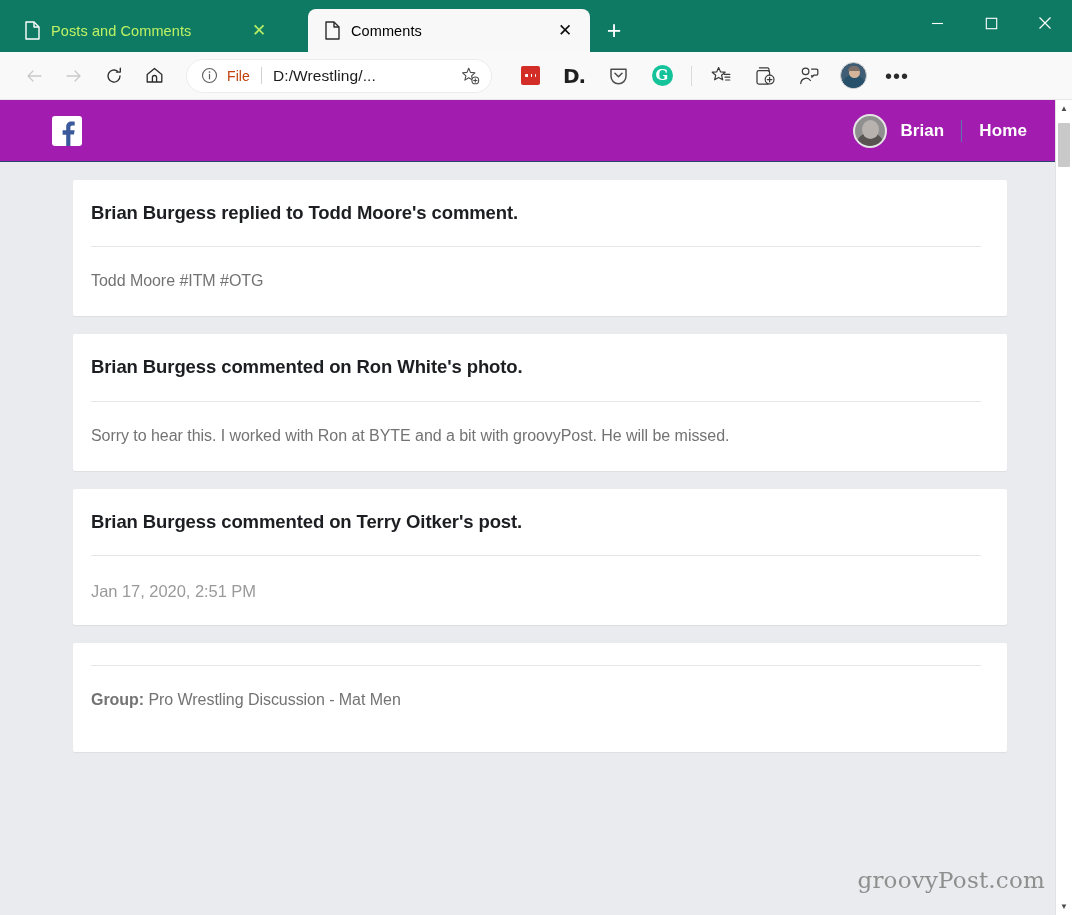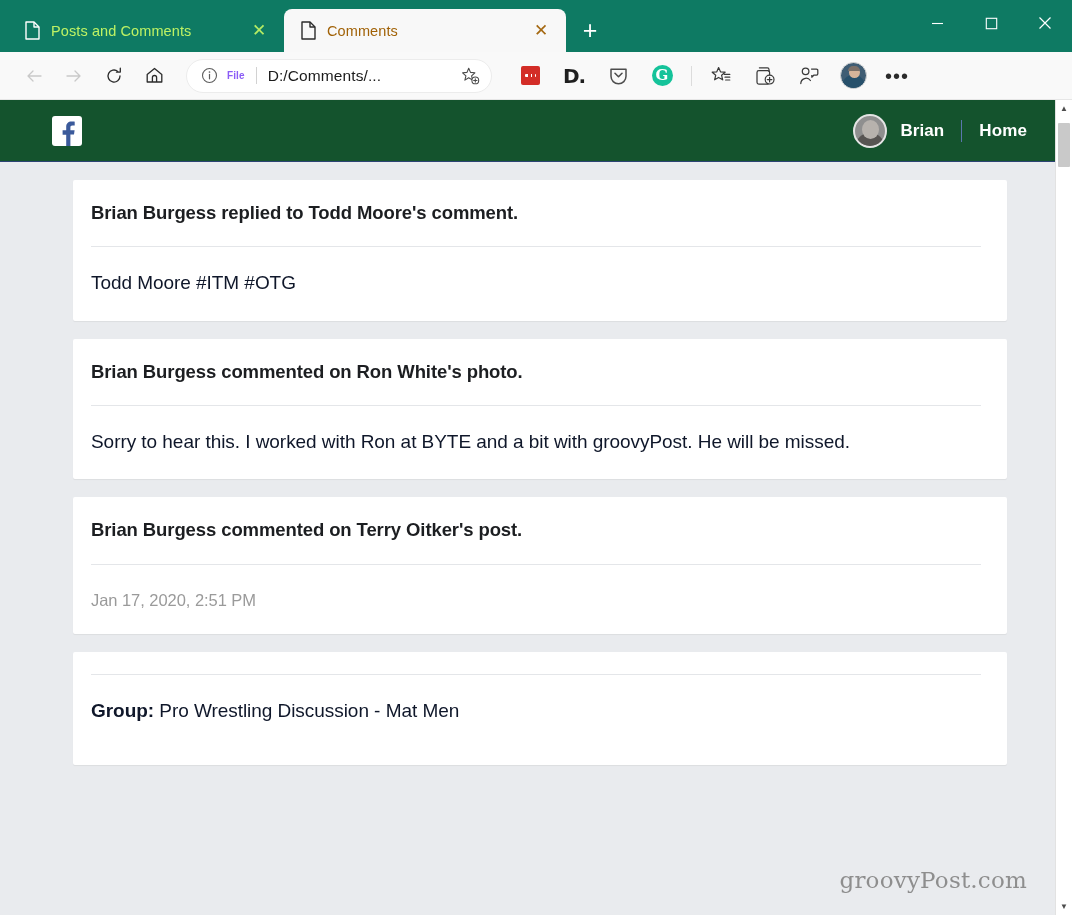--- a/index.html
+++ b/index.html
@@ -17,21 +17,21 @@
     position: relative; flex: 0 0 52px;
   }
   .tabstrip { display: flex; align-items: flex-end; height: 52px; padding-left: 8px; }
 
   .tab {
     height: 43px; display: flex; align-items: center; gap: 10px;
     padding: 0 12px 0 16px; border-radius: 8px 8px 0 0;
     min-width: 276px; position: relative;
   }
   .tab.inactive { color: #bef264; }
-  .tab.active { background: #f8f8f8; color: #a16207; min-width: 282px; }
+  .tab.active { background: #f8f8f8; color: #000000; min-width: 282px; margin-left: 24px; }
 
   .tab-favicon { width: 17px; height: 19px; flex: 0 0 17px; position: relative; }
   .tab-favicon svg { display: block; }
 
   .tab-title {
     font-size: 14.5px; flex: 1 1 auto; white-space: nowrap;
     overflow: hidden; text-overflow: ellipsis; letter-spacing: .1px;
   }
   .tab-close {
     width: 26px; height: 26px; display: flex; align-items: center;
@@ -64,21 +64,21 @@
   }
   .navbtn.dim { color: #c9c9c9; }
   .navbtn.on { color: #2b2b2b; }
 
   .omnibox {
     flex: 1 1 auto; height: 34px; background: #ffffff; border-radius: 17px;
     display: flex; align-items: center; padding: 0 8px 0 14px;
     margin: 0 10px 0 12px; max-width: 306px; border: 1px solid #ececec;
   }
   .omni-info { width: 17px; height: 17px; flex: 0 0 17px; color: #5d5d5d; margin-right: 9px; }
-  .omni-scheme { font-size: 10px; color: #8b5cf6; letter-spacing: .1px; font-weight: bold; }
+  .omni-scheme { font-size: 14px; color: #c2410c; letter-spacing: .1px; }
   .omni-sep { width: 1px; height: 17px; background: #d2d2d2; margin: 0 11px; flex: 0 0 1px; }
   .omni-url {
     font-size: 15.5px; color: #1b1b1b; flex: 1 1 auto; white-space: nowrap;
     overflow: hidden; letter-spacing: .1px;
   }
   .omni-fav { width: 26px; height: 26px; flex: 0 0 26px; display: flex; align-items: center; justify-content: center; }
 
   .ext-zone { display: flex; align-items: center; gap: 0; margin-left: 6px; }
   .extbtn {
     width: 44px; height: 36px; display: flex; align-items: center;
@@ -116,21 +116,21 @@
   .avatar-tb .hair { position: absolute; width: 12px; height: 5px; border-radius: 6px 6px 0 0;
     background: #7c7068; left: 7px; top: 3px; }
 
   .ellipsis-btn { font-size: 20px; color: #2b2b2b; letter-spacing: 1px; line-height: 1; }
 
   
   .viewport { flex: 1 1 auto; display: flex; position: relative; background: #e9ebee; overflow: hidden; }
   .page { flex: 1 1 auto; overflow: hidden; position: relative; }
 
   .fb-header {
-    height: 62px; background: #14532d; display: flex; align-items: center;
+    height: 62px; background: #a21caf; display: flex; align-items: center;
     padding: 0 18px 0 52px; border-bottom: 1px solid #2c4373;
   }
   .fb-logo {
     width: 30px; height: 30px; background: #ffffff; border-radius: 3px;
     display: flex; align-items: flex-end; justify-content: center;
     overflow: hidden; flex: 0 0 30px;
   }
   .fb-logo svg { display: block; }
   .fb-right { margin-left: auto; display: flex; align-items: center; gap: 0; }
   .fb-avatar {
@@ -152,29 +152,29 @@
 
   .card {
     background: #ffffff; border-radius: 2px; margin-bottom: 18px;
     padding: 22px 26px 24px 18px; box-shadow: 0 1px 1px rgba(0,0,0,.06); margin-left: 16px;
   }
   .card-title {
     font-size: 18.5px; font-weight: 700; color: #1c1e21; letter-spacing: -.1px;
     padding-bottom: 22px; line-height: 1.2;
   }
   .card-rule { height: 1px; background: #e4e6e9; margin-bottom: 22px; }
-  .card-body { font-size: 19px; color: #0f172a; line-height: 1.45; letter-spacing: -.05px; }
+  .card-body { font-size: 16px; color: #737373; line-height: 1.45; letter-spacing: -.05px; }
   .card-body + .card-body { margin-top: 17px; }
   .card-body b { font-weight: 700; }
   .card-time {
     font-size: 16.5px; color: #9a9a9a; margin-top: 26px; letter-spacing: -.05px;
   }
 
   .watermark {
-    position: absolute; right: 28px; bottom: 22px;
+    position: absolute; right: 10px; bottom: 22px;
     font-family: "DejaVu Serif", serif; font-size: 23px; color: #8e8e8e;
     letter-spacing: .2px; pointer-events: none;
   }
 
   
   .scrollbar {
     width: 17px; flex: 0 0 17px; background: #ffffff;
     border-left: 1px solid #e2e2e2; display: flex; flex-direction: column;
     position: relative;
   }
@@ -268,21 +268,21 @@
     <div class="omnibox">
       <span class="omni-info">
         <svg width="17" height="17" viewBox="0 0 17 17">
           <circle cx="8.5" cy="8.5" r="7" fill="none" stroke="#5d5d5d" stroke-width="1.1"></circle>
           <path d="M8.5 7.4 v4.4" stroke="#5d5d5d" stroke-width="1.2" stroke-linecap="round"></path>
           <circle cx="8.5" cy="5" r=".85" fill="#5d5d5d"></circle>
         </svg>
       </span>
       <span class="omni-scheme">File</span>
       <span class="omni-sep"></span>
-      <span class="omni-url">D:/Comments/...</span>
+      <span class="omni-url">D:/Wrestling/...</span>
       <span class="omni-fav">
         <svg width="20" height="20" viewBox="0 0 20 20">
           <path d="M8.7 2.3 L10.5 6.4 L14.9 6.8 L11.6 9.8 L12.6 14.1 L8.7 11.8 L4.9 14.1 L5.9 9.8 L2.6 6.8 L7 6.4 Z" fill="none" stroke="#4a4a4a" stroke-width="1.1" stroke-linejoin="round"></path>
           <circle cx="15.3" cy="14.4" r="3.4" fill="#ffffff" stroke="#4a4a4a" stroke-width="1.05"></circle>
           <path d="M15.3 12.7 v3.4 M13.6 14.4 h3.4" stroke="#4a4a4a" stroke-width="1.05" stroke-linecap="round"></path>
         </svg>
       </span>
     </div>
 
     <div class="ext-zone">

